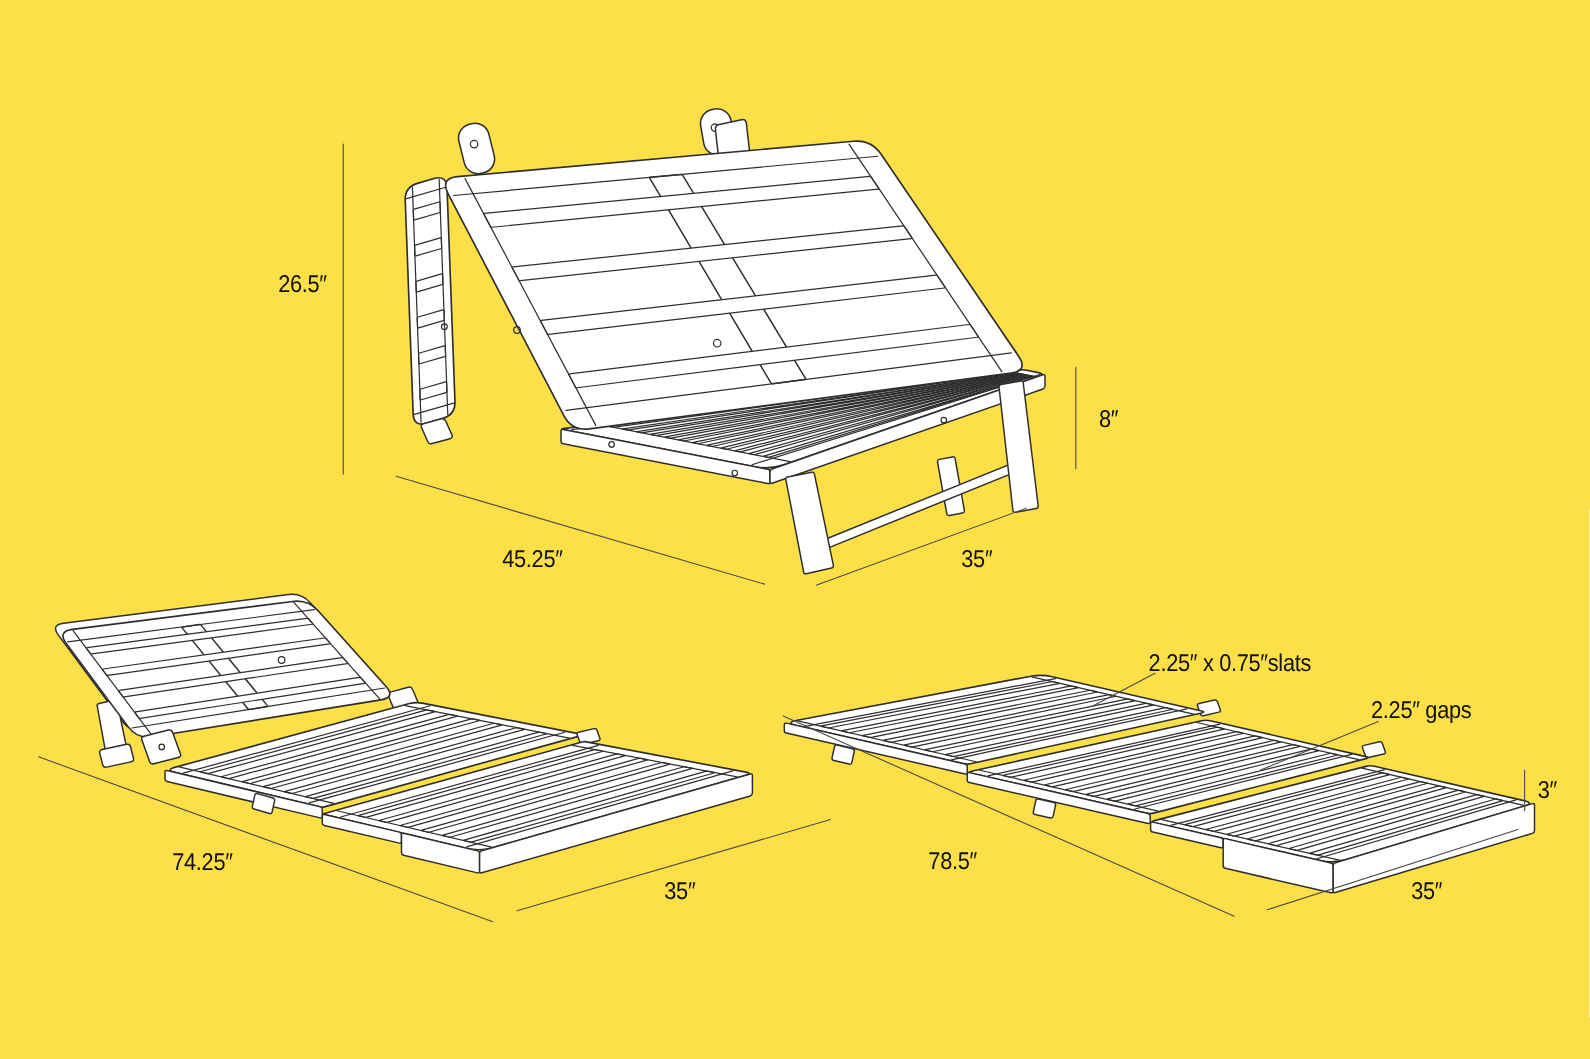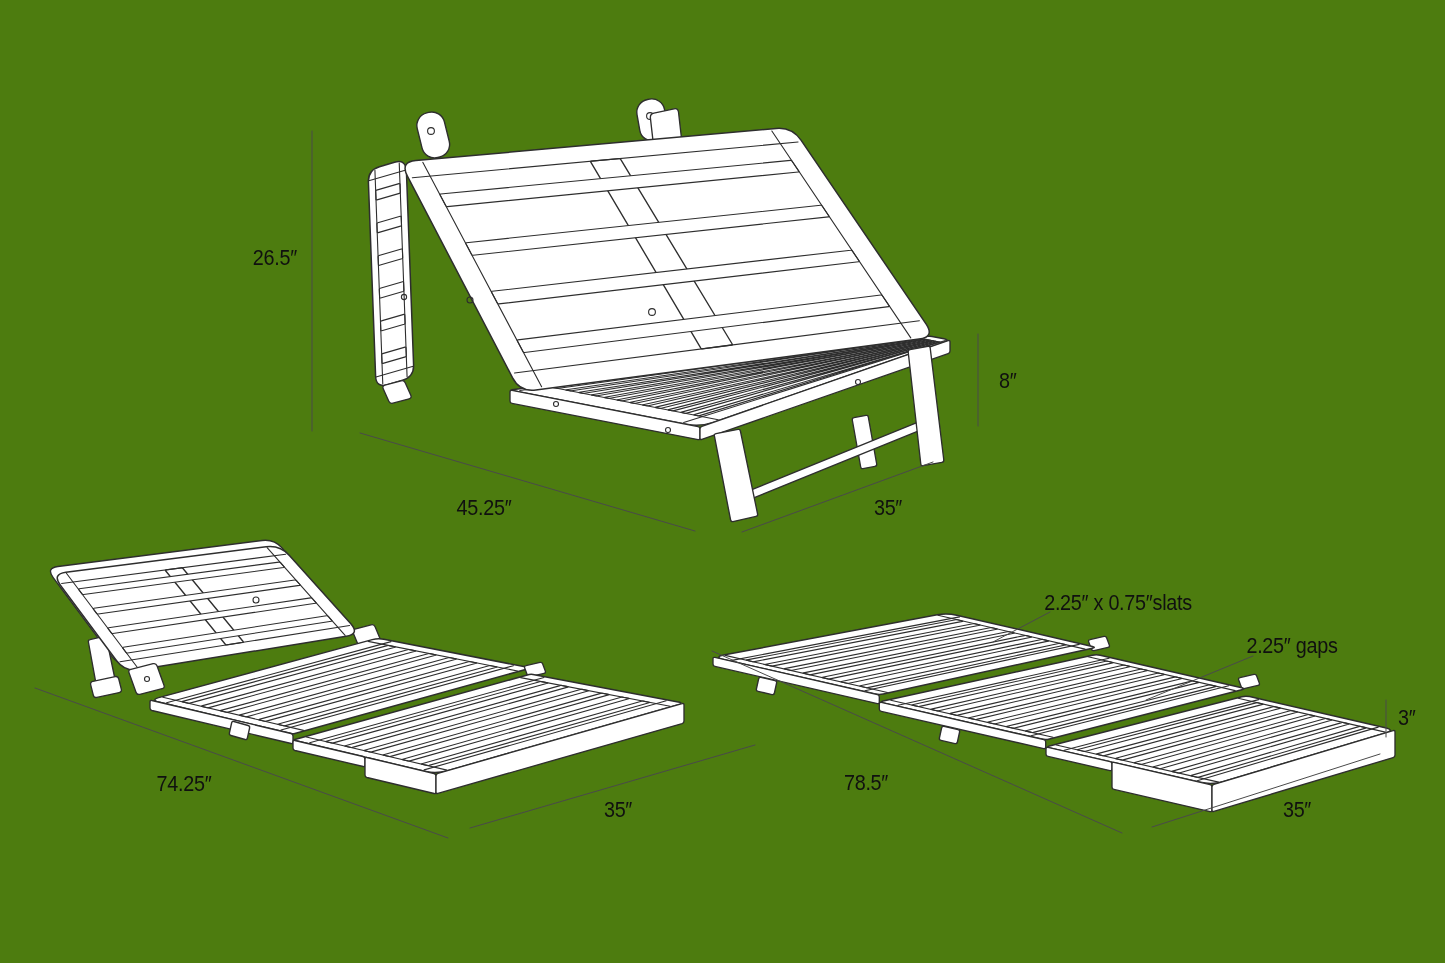--- a/index.html
+++ b/index.html
@@ -1,16 +1,16 @@
 <!DOCTYPE html>
 <html><head>
 <meta charset="utf-8">
 <style>
   html,body{margin:0;padding:0;background:#ffffff;}
-  .stage{position:relative;width:1445px;height:963px;background:#4d7c0f;overflow:hidden;
+  .stage{position:relative;width:1445px;height:963px;background:#fde047;overflow:hidden;
          font-family:"Liberation Sans", sans-serif;}
   svg{display:block}
   text{font-family:"Liberation Sans", sans-serif;font-size:22px;fill:#101010;letter-spacing:-0.3px;}
 </style>
 </head>
 <body>
 
 <div class="stage">
   <svg id="scene" width="1445" height="963" viewBox="0 0 1445 963">
 

